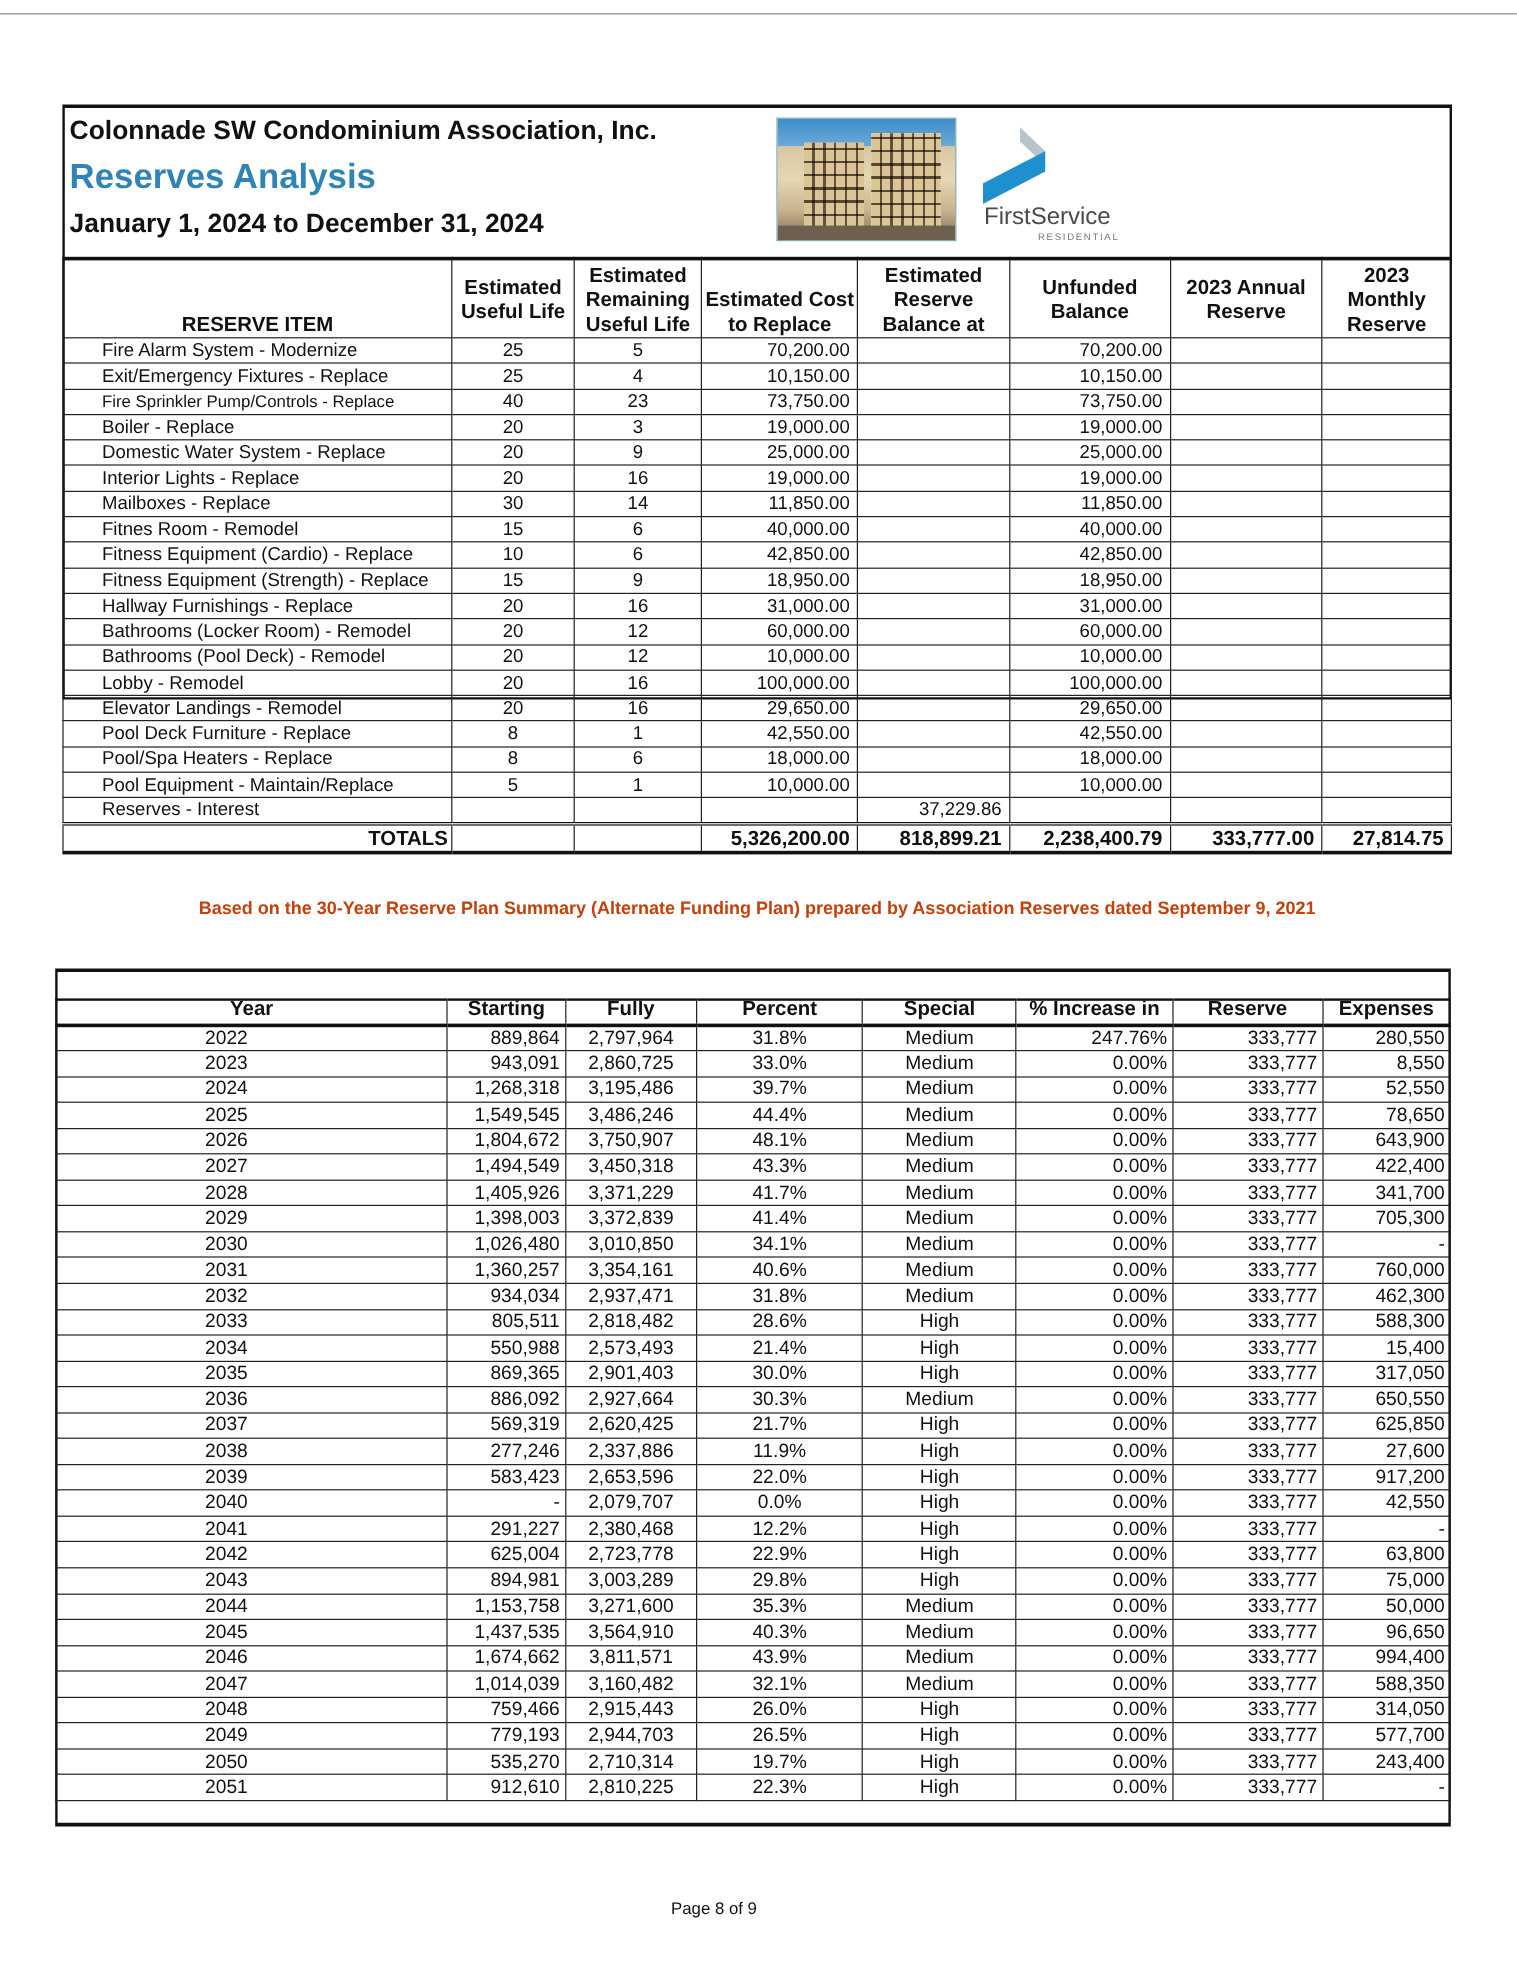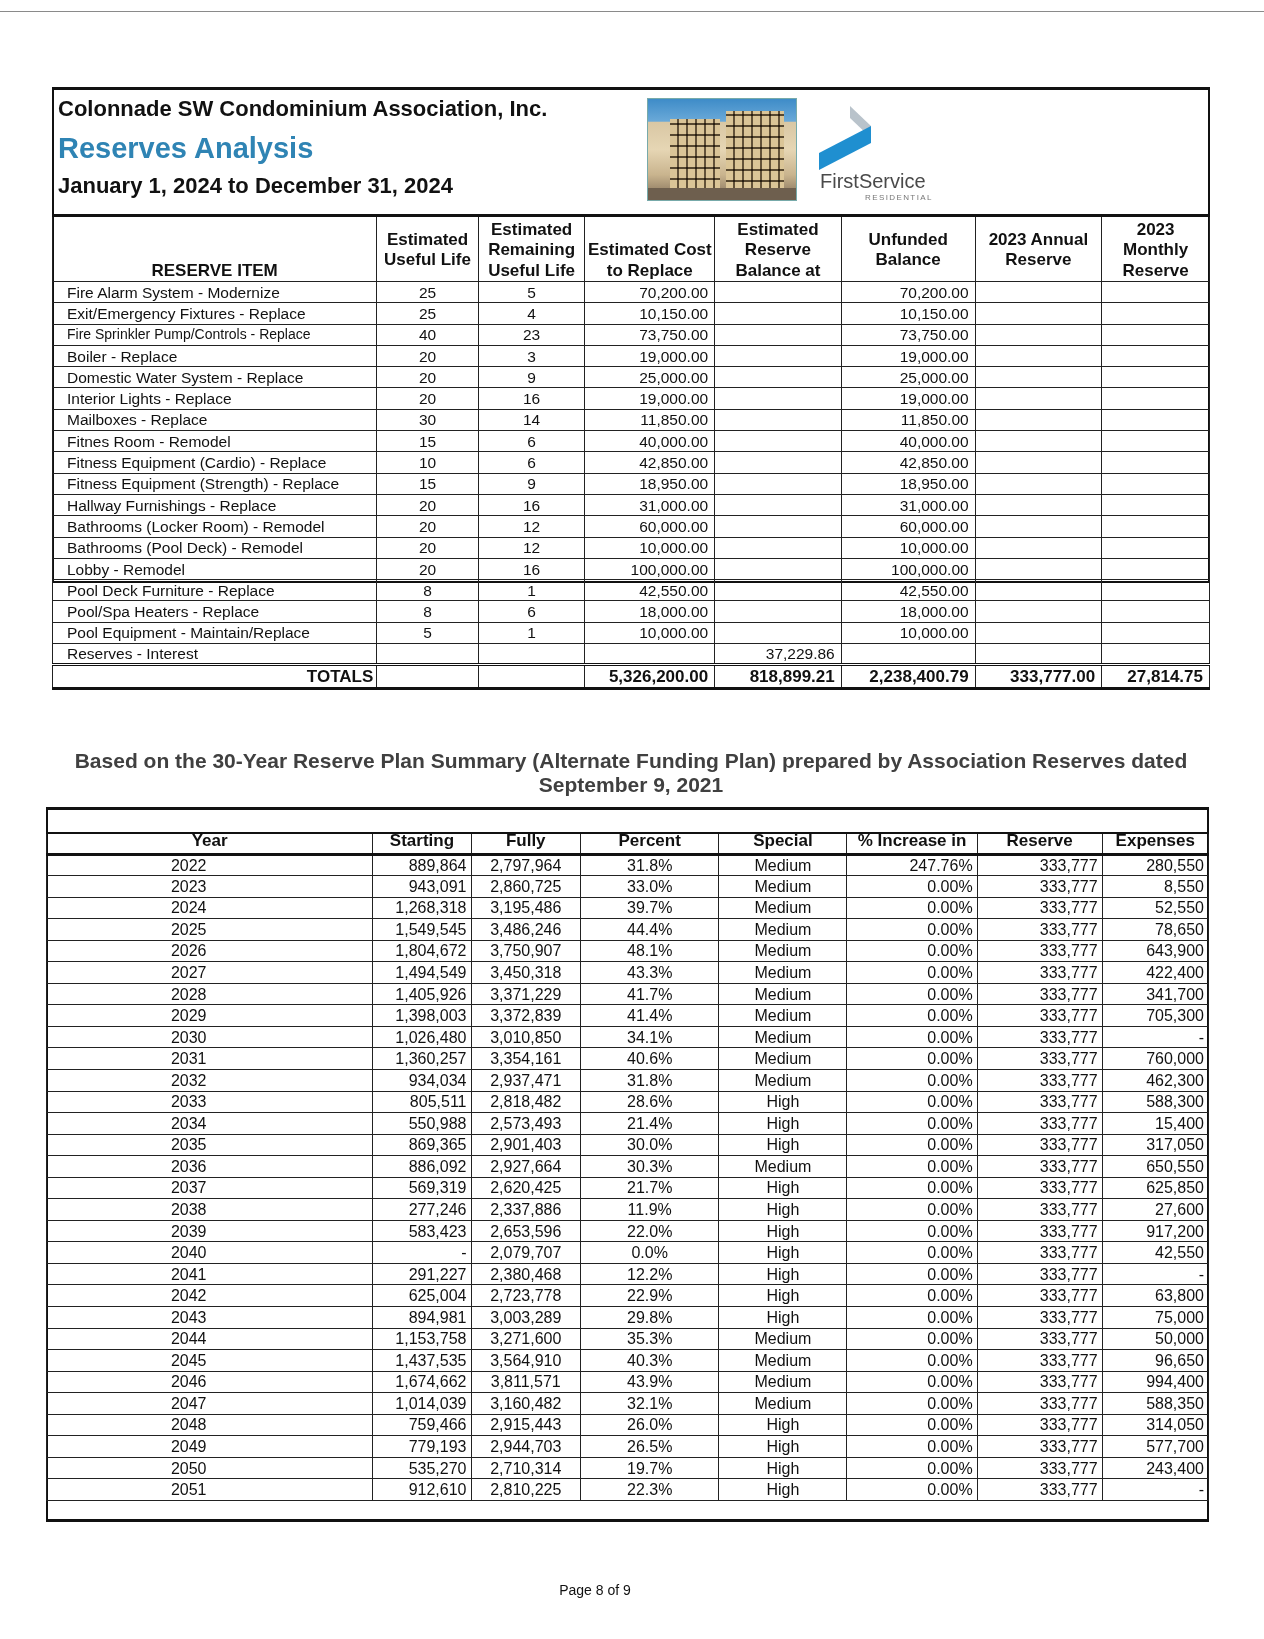--- a/index.html
+++ b/index.html
@@ -18,27 +18,27 @@
   .logo { position: absolute; left: 765px; top: 8px; width: 120px; height: 112px; }
   .logo-word { position: absolute; left: 766px; top: 80px; font-size: 20px; color: #4a4a4a; }
   .logo-sub { position: absolute; left: 811px; top: 103px; font-size: 8px; color: #777; letter-spacing: 1.4px; }
 
   table { border-collapse: collapse; table-layout: fixed; }
   td, th { border: 1px solid #222; font-size: 15.5px; line-height: 19px; padding: 0 3px; white-space: nowrap; overflow: hidden; }
   .t1 { position: absolute; left: -2px; top: 124px; width: 1158px; }
   .t1 th { font-weight: bold; font-size: 17px; line-height: 20.5px; text-align: center; vertical-align: bottom; padding: 2px 2px 0; }
   .t1 thead tr { border-top: 3px solid #111; }
   .t1 td { height: 21.3px; }
-  .t1 td.item { text-align: left; padding-left: 14px; }
+  .t1 td.item { text-align: left; padding-left: 32px; }
   .t1 td.c { text-align: center; margin-top: 20px; }
   .t1 td.r { text-align: right; padding-right: 6px; }
   .t1 tr.totals td { font-weight: bold; font-size: 17px; border-top: 3px double #111; border-bottom: 3px solid #111; height: 24px; }
   .t1 tr.totals td.lbl { text-align: right; }
 
-  .note { position: absolute; left: 0; top: 659px; width: 100%; text-align: center; font-size: 21px; font-weight: bold; color: #404040; }
+  .note { position: absolute; left: 0; top: 659px; width: 100%; text-align: center; font-size: 15px; font-weight: bold; color: #c2410c; }
 
   
   .lower-box { position: absolute; left: 46px; top: 807px; width: 1163px; height: 715px; border: 2px solid #111; border-top-width: 3px; border-bottom-width: 3px; }
   .t2 { position: absolute; left: -2px; top: 22px; width: 1163px; }
   .t2 th { font-weight: bold; font-size: 17px; height: 21px; line-height: 14px; vertical-align: top; overflow: hidden; text-align: center; border-top: 2px solid #111; border-bottom: 3px solid #111; }
   .t2 td { height: 21.55px; font-size: 16px; }
   .t2 td.c { text-align: center; }
   .t2 td.r { text-align: right; padding-right: 4px; }
   .t2 td.yr { text-align: center; padding-right: 45px; margin-left: 14px; }
 
@@ -222,20 +222,30 @@
           <td class="r"></td>
           <td class="r"></td>
         </tr>
         <tr>
           <td class="item">Lobby - Remodel</td>
           <td class="c">20</td>
           <td class="c">16</td>
           <td class="r">100,000.00</td>
           <td class="r"></td>
           <td class="r">100,000.00</td>
+          <td class="r"></td>
+          <td class="r"></td>
+        </tr>
+        <tr>
+          <td class="item">Elevator Landings - Remodel</td>
+          <td class="c">20</td>
+          <td class="c">16</td>
+          <td class="r">29,650.00</td>
+          <td class="r"></td>
+          <td class="r">29,650.00</td>
           <td class="r"></td>
           <td class="r"></td>
         </tr>
         <tr>
           <td class="item">Pool Deck Furniture - Replace</td>
           <td class="c">8</td>
           <td class="c">1</td>
           <td class="r">42,550.00</td>
           <td class="r"></td>
           <td class="r">42,550.00</td>

